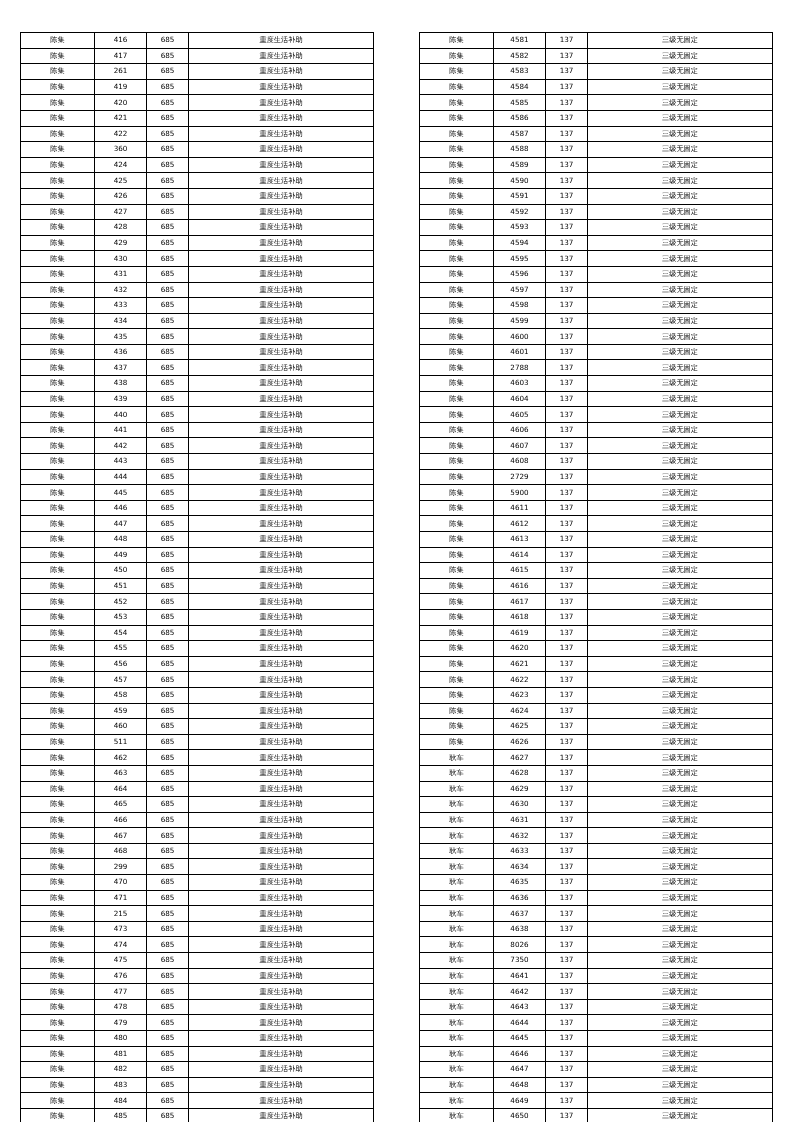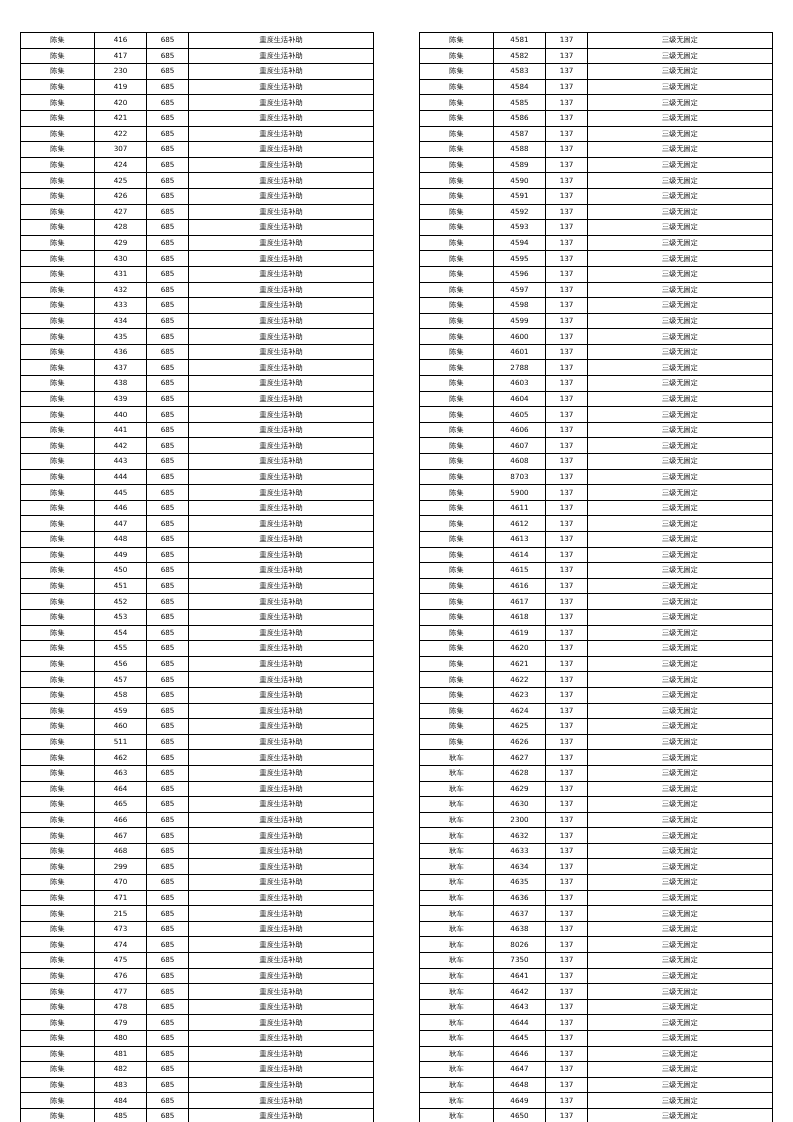--- a/index.html
+++ b/index.html
@@ -60,21 +60,21 @@
           <td>重度生活补助</td>
         </tr>
         <tr>
           <td>陈集</td>
           <td class="num">417</td>
           <td class="num">685</td>
           <td>重度生活补助</td>
         </tr>
         <tr>
           <td>陈集</td>
-          <td class="num">230</td>
+          <td class="num">261</td>
           <td class="num">685</td>
           <td>重度生活补助</td>
         </tr>
         <tr>
           <td>陈集</td>
           <td class="num">419</td>
           <td class="num">685</td>
           <td>重度生活补助</td>
         </tr>
         <tr>
@@ -90,21 +90,21 @@
           <td>重度生活补助</td>
         </tr>
         <tr>
           <td>陈集</td>
           <td class="num">422</td>
           <td class="num">685</td>
           <td>重度生活补助</td>
         </tr>
         <tr>
           <td>陈集</td>
-          <td class="num">307</td>
+          <td class="num">360</td>
           <td class="num">685</td>
           <td>重度生活补助</td>
         </tr>
         <tr>
           <td>陈集</td>
           <td class="num">424</td>
           <td class="num">685</td>
           <td>重度生活补助</td>
         </tr>
         <tr>
@@ -659,21 +659,21 @@
           <td>三级无固定</td>
         </tr>
         <tr>
           <td>陈集</td>
           <td class="num">4608</td>
           <td class="num">137</td>
           <td>三级无固定</td>
         </tr>
         <tr>
           <td>陈集</td>
-          <td class="num">8703</td>
+          <td class="num">2729</td>
           <td class="num">137</td>
           <td>三级无固定</td>
         </tr>
         <tr>
           <td>陈集</td>
           <td class="num">5900</td>
           <td class="num">137</td>
           <td>三级无固定</td>
         </tr>
         <tr>
@@ -791,21 +791,21 @@
           <td>三级无固定</td>
         </tr>
         <tr>
           <td>耿车</td>
           <td class="num">4630</td>
           <td class="num">137</td>
           <td>三级无固定</td>
         </tr>
         <tr>
           <td>耿车</td>
-          <td class="num">2300</td>
+          <td class="num">4631</td>
           <td class="num">137</td>
           <td>三级无固定</td>
         </tr>
         <tr>
           <td>耿车</td>
           <td class="num">4632</td>
           <td class="num">137</td>
           <td>三级无固定</td>
         </tr>
         <tr>

